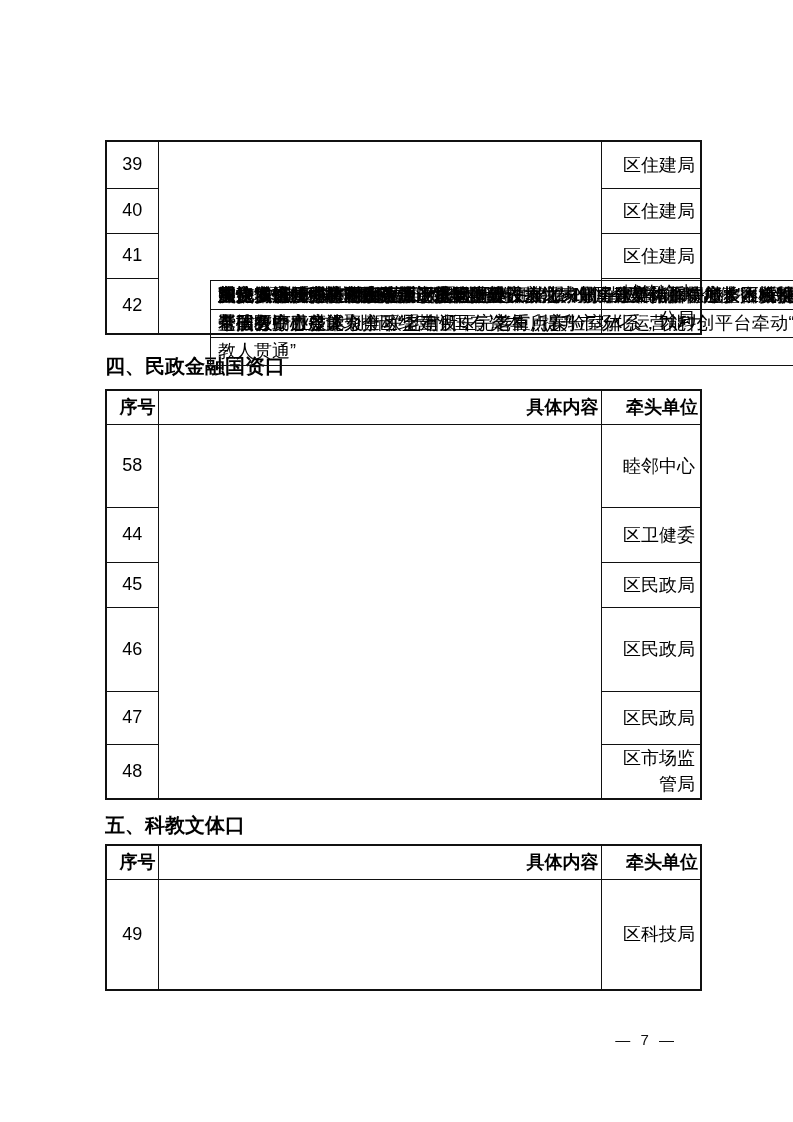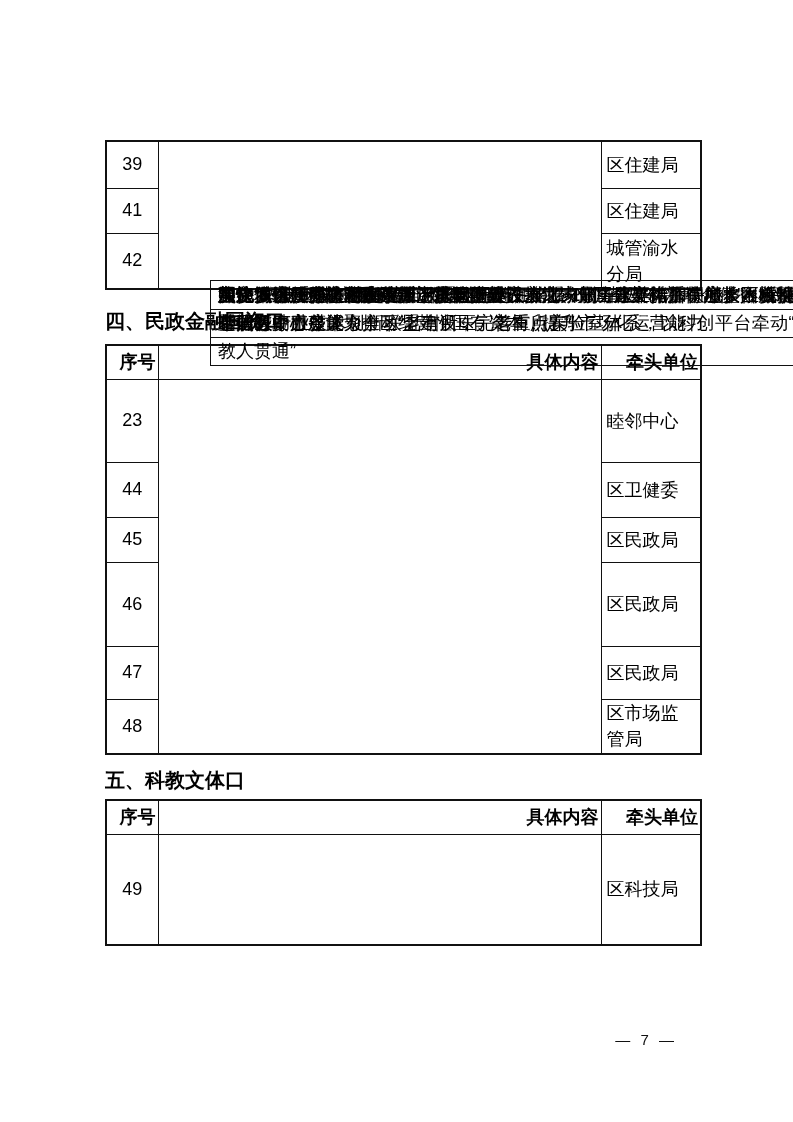--- a/index.html
+++ b/index.html
@@ -45,21 +45,21 @@
     vertical-align: middle;
     padding: 0 2px;
   }
   td.content {
     text-align: justify;
     vertical-align: middle;
     line-height: 28px;
     padding: 0 7px;
   }
   td.unit {
-    text-align: left;
+    text-align: right;
     vertical-align: middle;
     line-height: 26px;
     padding: 0 5px;
   }
   .section-heading {
     font-size: 20px;
     font-weight: bold;
     line-height: 22px;
     color: #000000;
   }
@@ -87,20 +87,25 @@
           <col style="width:443px">
           <col style="width:100px">
       </colgroup>
       <tbody>
         <tr style="height:47px">
           <td class="no">39</td>
           <td class="content">加快集镇及周边村庄生活污水管网建设</td>
           <td class="unit">区住建局</td>
         </tr>
         <tr style="height:45px">
+          <td class="no">40</td>
+          <td class="content">重点实施城中村雨污分流改造</td>
+          <td class="unit">区住建局</td>
+        </tr>
+        <tr style="height:45px">
           <td class="no">41</td>
           <td class="content">实施仙来、罗坊污水处理厂提标升级</td>
           <td class="unit">区住建局</td>
         </tr>
         <tr style="height:56px">
           <td class="no">42</td>
           <td class="content">加快城市管理体制改革，下沉街道补齐执法力量，建立指挥调度长效机制</td>
           <td class="unit">城管渝水分局</td>
         </tr>
       </tbody>
@@ -114,21 +119,21 @@
           <col style="width:443px">
           <col style="width:100px">
       </colgroup>
       <tbody>
         <tr style="height:34px">
           <th>序号</th>
           <th>具体内容</th>
           <th>牵头单位</th>
         </tr>
         <tr style="height:83px">
-          <td class="no">23</td>
+          <td class="no">58</td>
           <td class="content">建立以区投控集团和区工数投公司为主的“2+N”国企架构，有序整合乡镇闲置国有资产，集聚全区经营性国有资本，提升市场化运营能力</td>
           <td class="unit">睦邻中心</td>
         </tr>
         <tr style="height:55px">
           <td class="no">44</td>
           <td class="content">加快罗坊镇中心卫生院搬迁扩建，建设水北、鹄山医养结合中心，不断提高基础医疗服务能力</td>
           <td class="unit">区卫健委</td>
         </tr>
         <tr style="height:45px">
           <td class="no">45</td>

